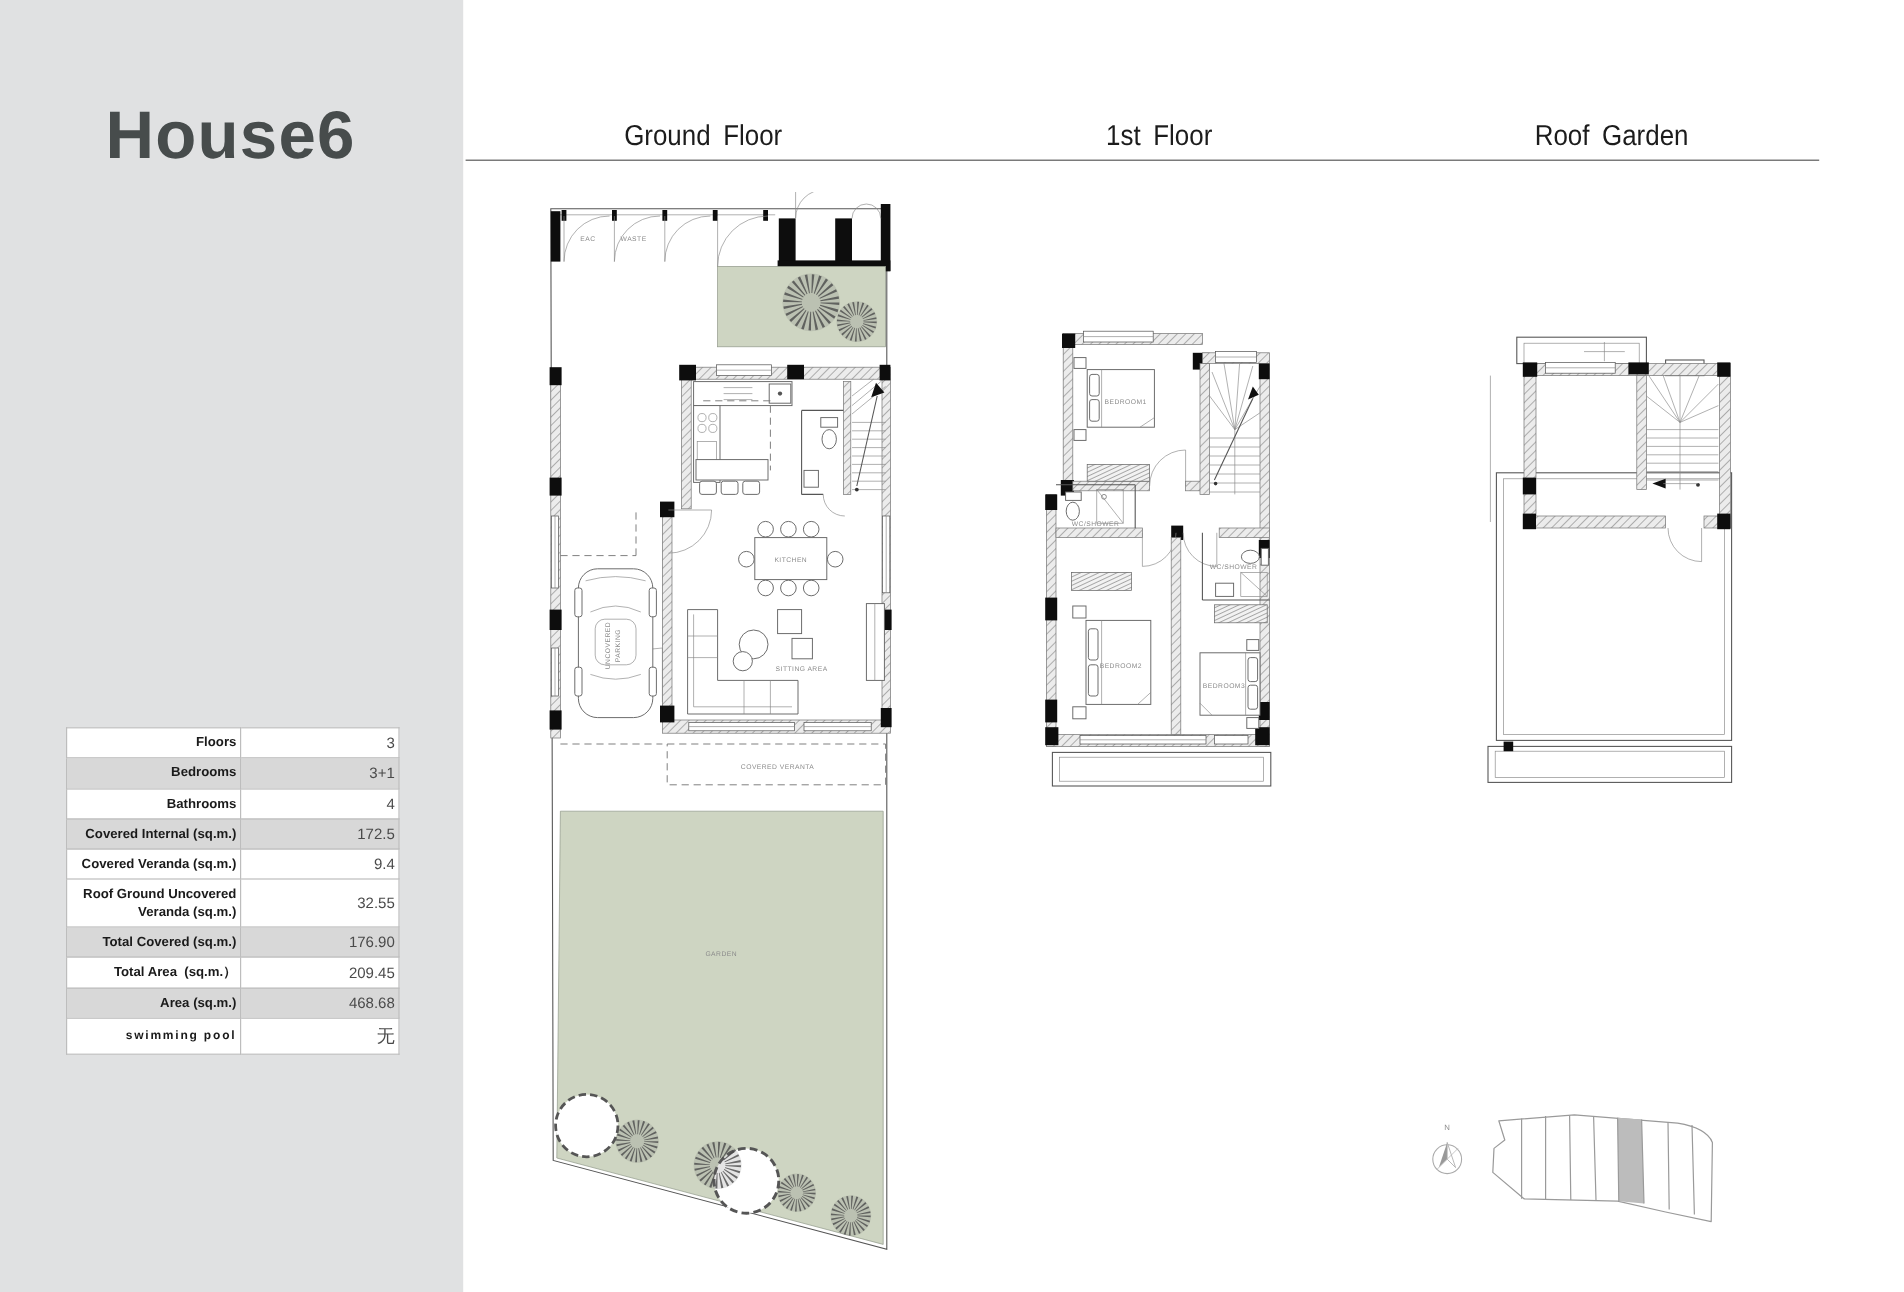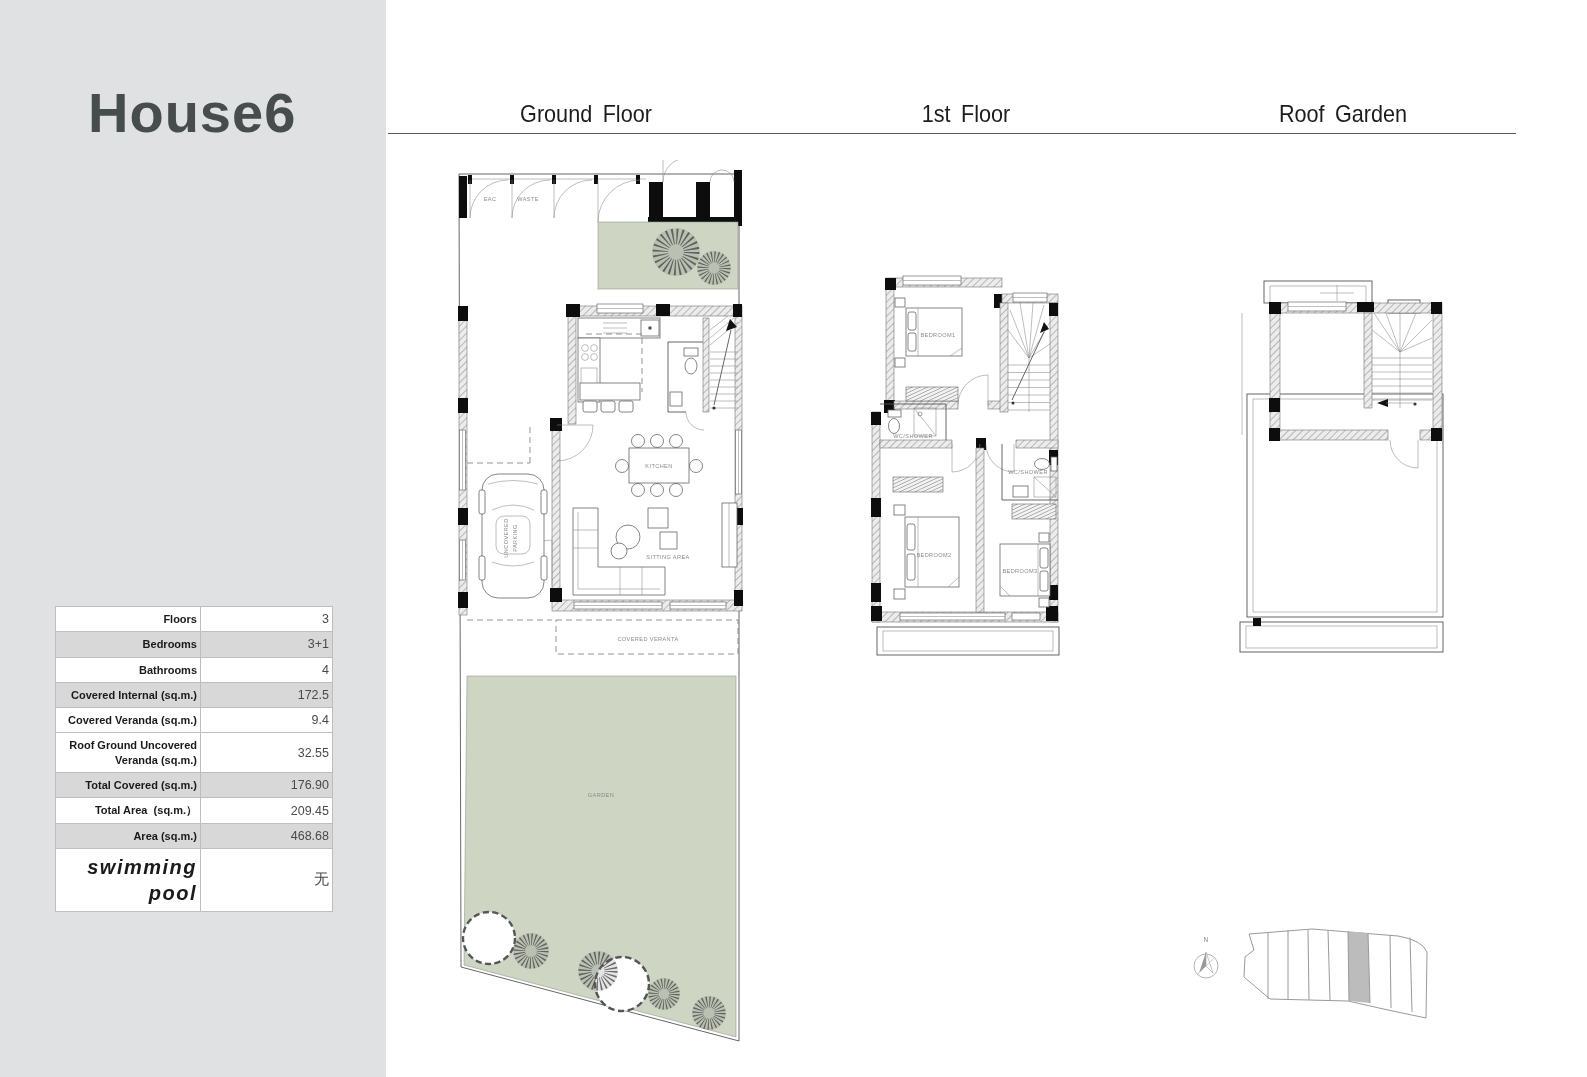--- a/index.html
+++ b/index.html
@@ -7,21 +7,21 @@
   .sidebar{position:absolute;left:0;top:0;width:386px;height:1077px;background:#e0e1e2;}
   .page-title{position:absolute;left:88px;top:80px;margin:0;font-size:56px;font-weight:bold;
     color:#474c4c;letter-spacing:1px;font-family:"Liberation Sans",sans-serif;}
   
   .spec-table{position:absolute;left:55px;top:606px;width:278px;border-collapse:collapse;
     background:#fff;table-layout:fixed;}
   .spec-table td{border:1px solid #bdbdbd;text-align:right;vertical-align:middle;padding:5px 3px;}
   .spec-table td.lab{width:138px;font-weight:bold;font-size:11px;color:#1a1a1a;line-height:1.3;}
   .spec-table td.val{font-size:12.5px;color:#4a4a4a;}
   .spec-table tr.alt{background:#d8d8d8;}
-  .spec-table tr.pool td.lab{font-size:20px;letter-spacing:1.5px;font-style:italic;}
+  .spec-table tr.pool td.lab{font-size:10px;letter-spacing:1.5px;}
   .spec-table tr.pool td.val{font-size:15px;}
   
   .fh{position:absolute;top:100px;font-size:24px;color:#1c1c1c;white-space:nowrap;
     transform:translateX(-50%) scaleX(.9);word-spacing:5px;}
   .fh.g{left:586px;} .fh.f{left:966px;} .fh.r{left:1343px;}
   .rule{position:absolute;left:388px;top:133px;width:1128px;height:0;border-top:1.6px solid #5a5a5a;}
   .plan{position:absolute;}
   
   .wall{fill:url(#hatch);stroke:#777;stroke-width:.6;}
   .ward{fill:url(#hatch2);stroke:#666;stroke-width:.6;}

